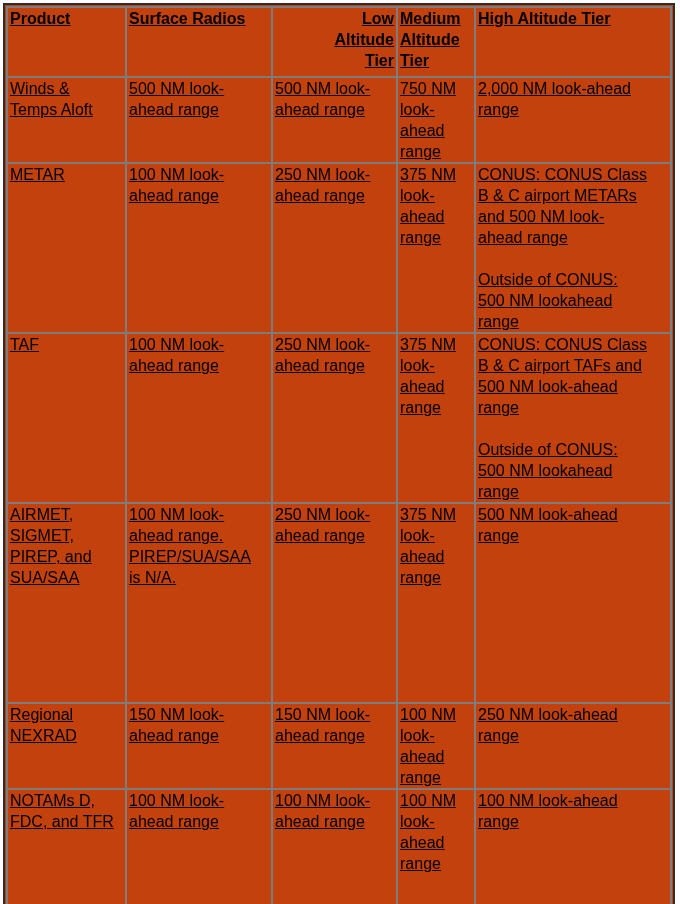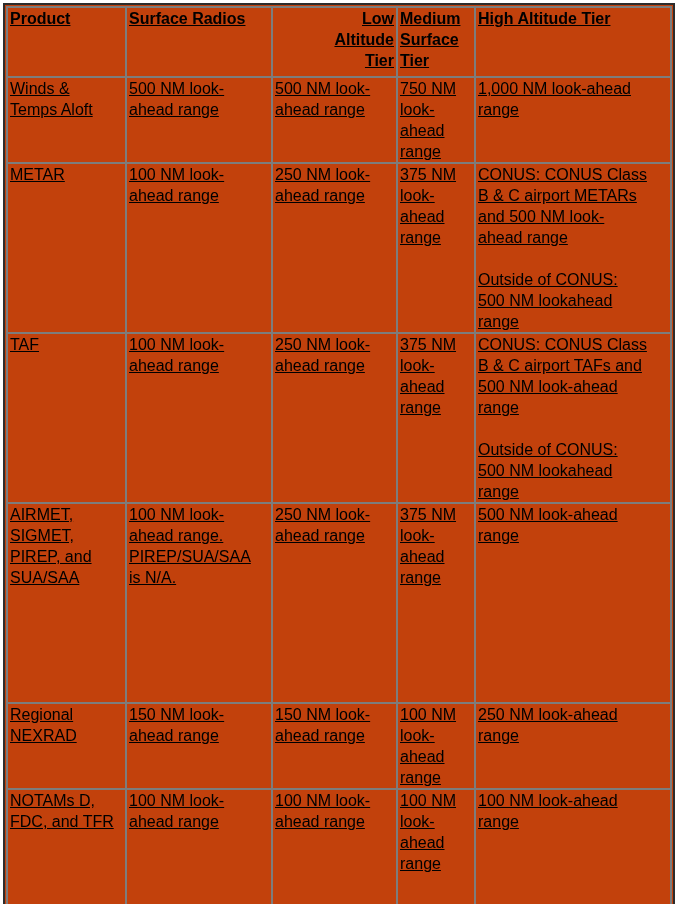--- a/index.html
+++ b/index.html
@@ -74,38 +74,38 @@
       <col class="c-high">
     </colgroup>
     <thead>
       <tr>
         <th>Product</th>
         <th>Surface Radios</th>
         <th class="center">Low
 Altitude
 Tier</th>
         <th>Medium
-Surface
+Altitude
 Tier</th>
         <th>High Altitude Tier</th>
       </tr>
     </thead>
     <tbody>
       <tr>
         <td>Winds &amp;
 Temps Aloft</td>
         <td>500 NM look-
 ahead range</td>
         <td>500 NM look-
 ahead range</td>
         <td>750 NM
 look-
 ahead
 range</td>
-        <td>1,000 NM look-ahead
+        <td>2,000 NM look-ahead
 range</td>
       </tr>
       <tr>
         <td>METAR</td>
         <td>100 NM look-
 ahead range</td>
         <td>250 NM look-
 ahead range</td>
         <td>375 NM
 look-

